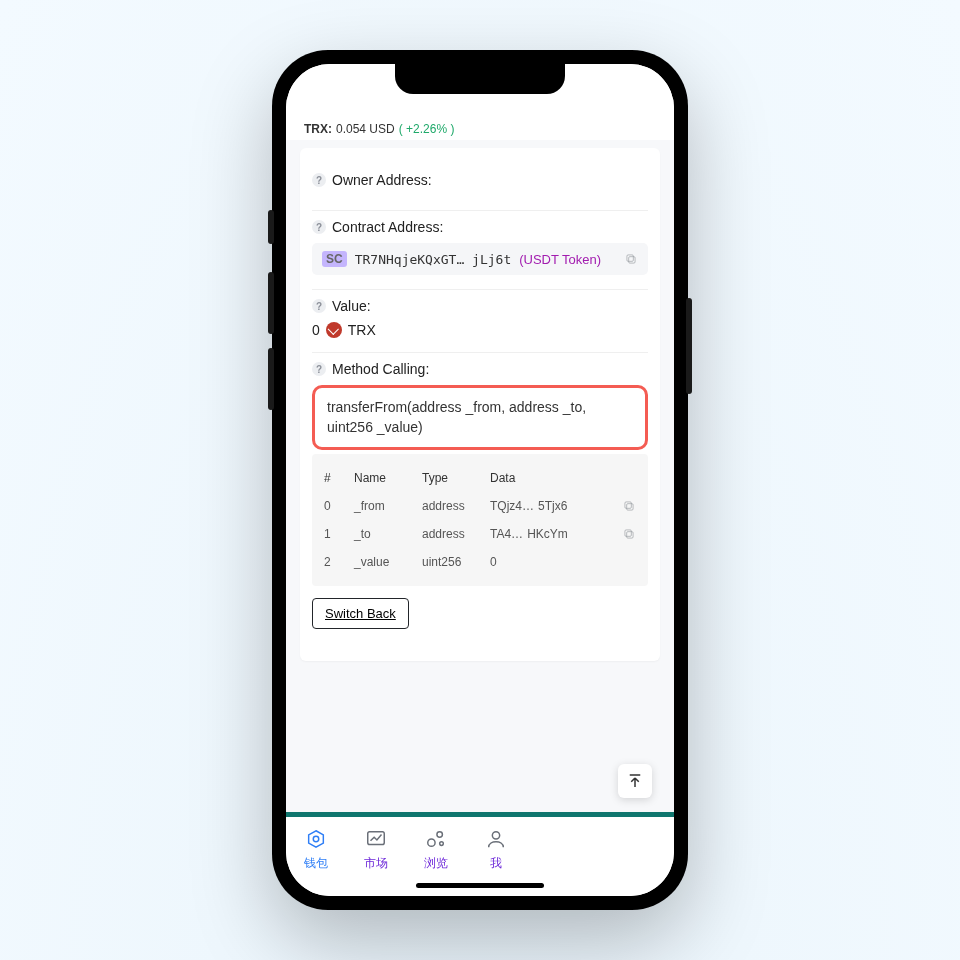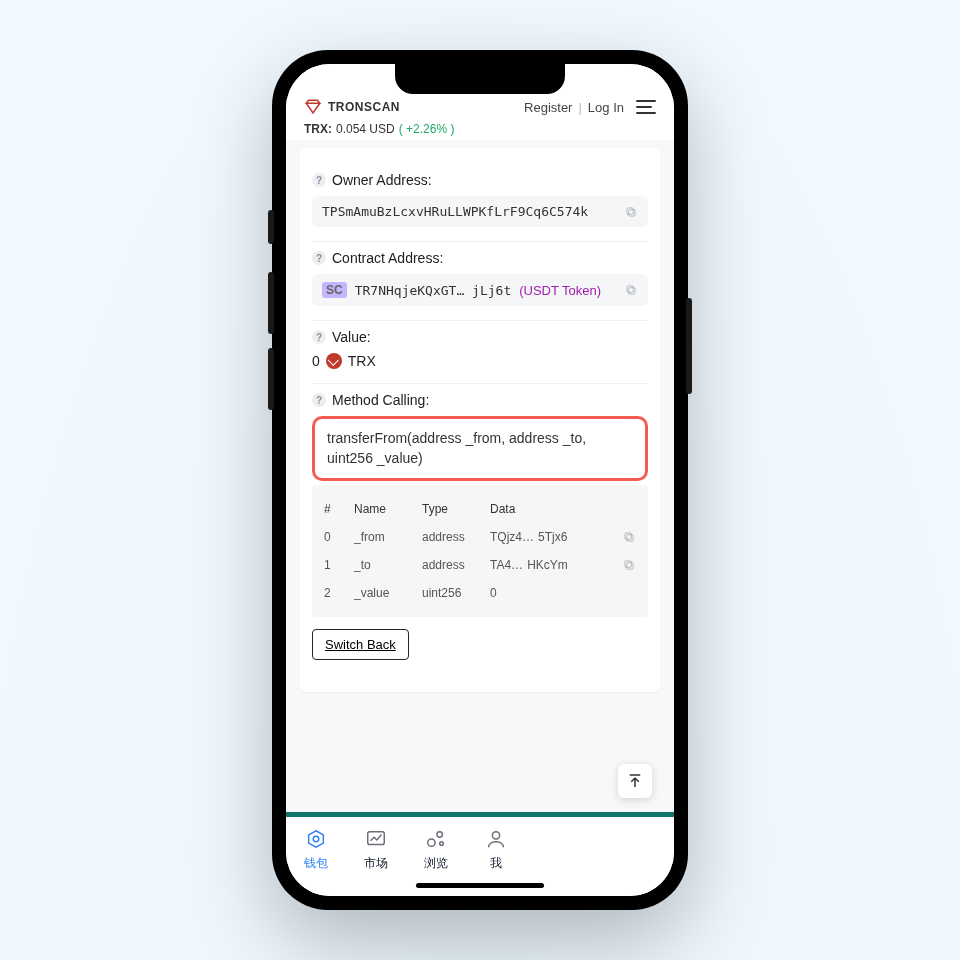--- a/index.html
+++ b/index.html
@@ -140,81 +140,52 @@
     z-index:35;
   }
 
   
   .bottomnav {
     position:absolute; bottom:0; left:0; right:0; height:84px;
     background:#fff; border-top:5px solid #0f766e;
     display:flex; justify-content:flex-start; align-items:flex-start;
     padding-top:10px; z-index:30;
   }
-  .nav-item { width:60px; display:flex; flex-direction:column; align-items:center; gap:4px; font-size:12px; color:#0f172a;}
+  .nav-item { width:60px; display:flex; flex-direction:column; align-items:center; gap:4px; font-size:12px; color:#6d28d9;}
   .nav-item.active { color:#2e7ef6;}
   .nav-ico { width:24px; height:24px; display:flex; align-items:center;justify-content:center;}
   .nav-ico svg{width:22px;height:22px;stroke:#6a6f78;fill:none;stroke-width:1.6;}
   .nav-item.active .nav-ico svg{stroke:#2e7ef6;}
 </style>
 </head>
 <body>
 <div class="stage">
   <div class="phone">
     <span class="side-btn b1"></span>
       <span class="side-btn b2"></span>
       <span class="side-btn b3"></span>
       <span class="side-btn b4"></span>
     <div class="screen">
       <div class="notch"></div>
 
       <div class="topbar">
-        <div class="topbar-row1">
-          <div class="brand">
-            <span class="brand-logo">
-              <svg viewBox="0 0 24 24">
-                  <path d="M3 7 L21 7 L18 3 L6 3 Z M3 7 L12 20 L21 7" fill="none" stroke="#c0392b" stroke-width="2"></path>
-                </svg>
-            </span>
-            <span class="brand-txt">TRONSCAN</span>
-          </div>
-          <div class="top-links">
-            <span>Register</span>
-            <span class="sep">|</span>
-            <span>Log In</span>
-            <span class="burger">
-                <span></span>
-                <span></span>
-                <span></span>
-              </span>
-          </div>
-        </div>
         <div class="price-line">
           <span class="lbl">TRX:</span>
           <span>0.054 USD</span>
           <span class="pct">( +2.26% )</span>
         </div>
       </div>
 
       <div class="content">
         <div class="card">
 
           <div class="field-block">
             <div class="label-row">
               <span class="help-icon">?</span>
               <span>Owner Address:</span>
-            </div>
-            <div class="chip">
-              <span class="mono">TPSmAmuBzLcxvHRuLLWPKfLrF9Cq6C574k</span>
-              <span class="copy-icon">
-                <svg viewBox="0 0 24 24">
-                    <rect x="8" y="8" width="11" height="11" rx="2"></rect>
-                    <rect x="5" y="5" width="11" height="11" rx="2"></rect>
-                  </svg>
-              </span>
             </div>
           </div>
 
           <div class="field-block">
             <div class="label-row">
               <span class="help-icon">?</span>
               <span>Contract Address:</span>
             </div>
             <div class="chip">
               <span class="sc-badge">SC</span>

